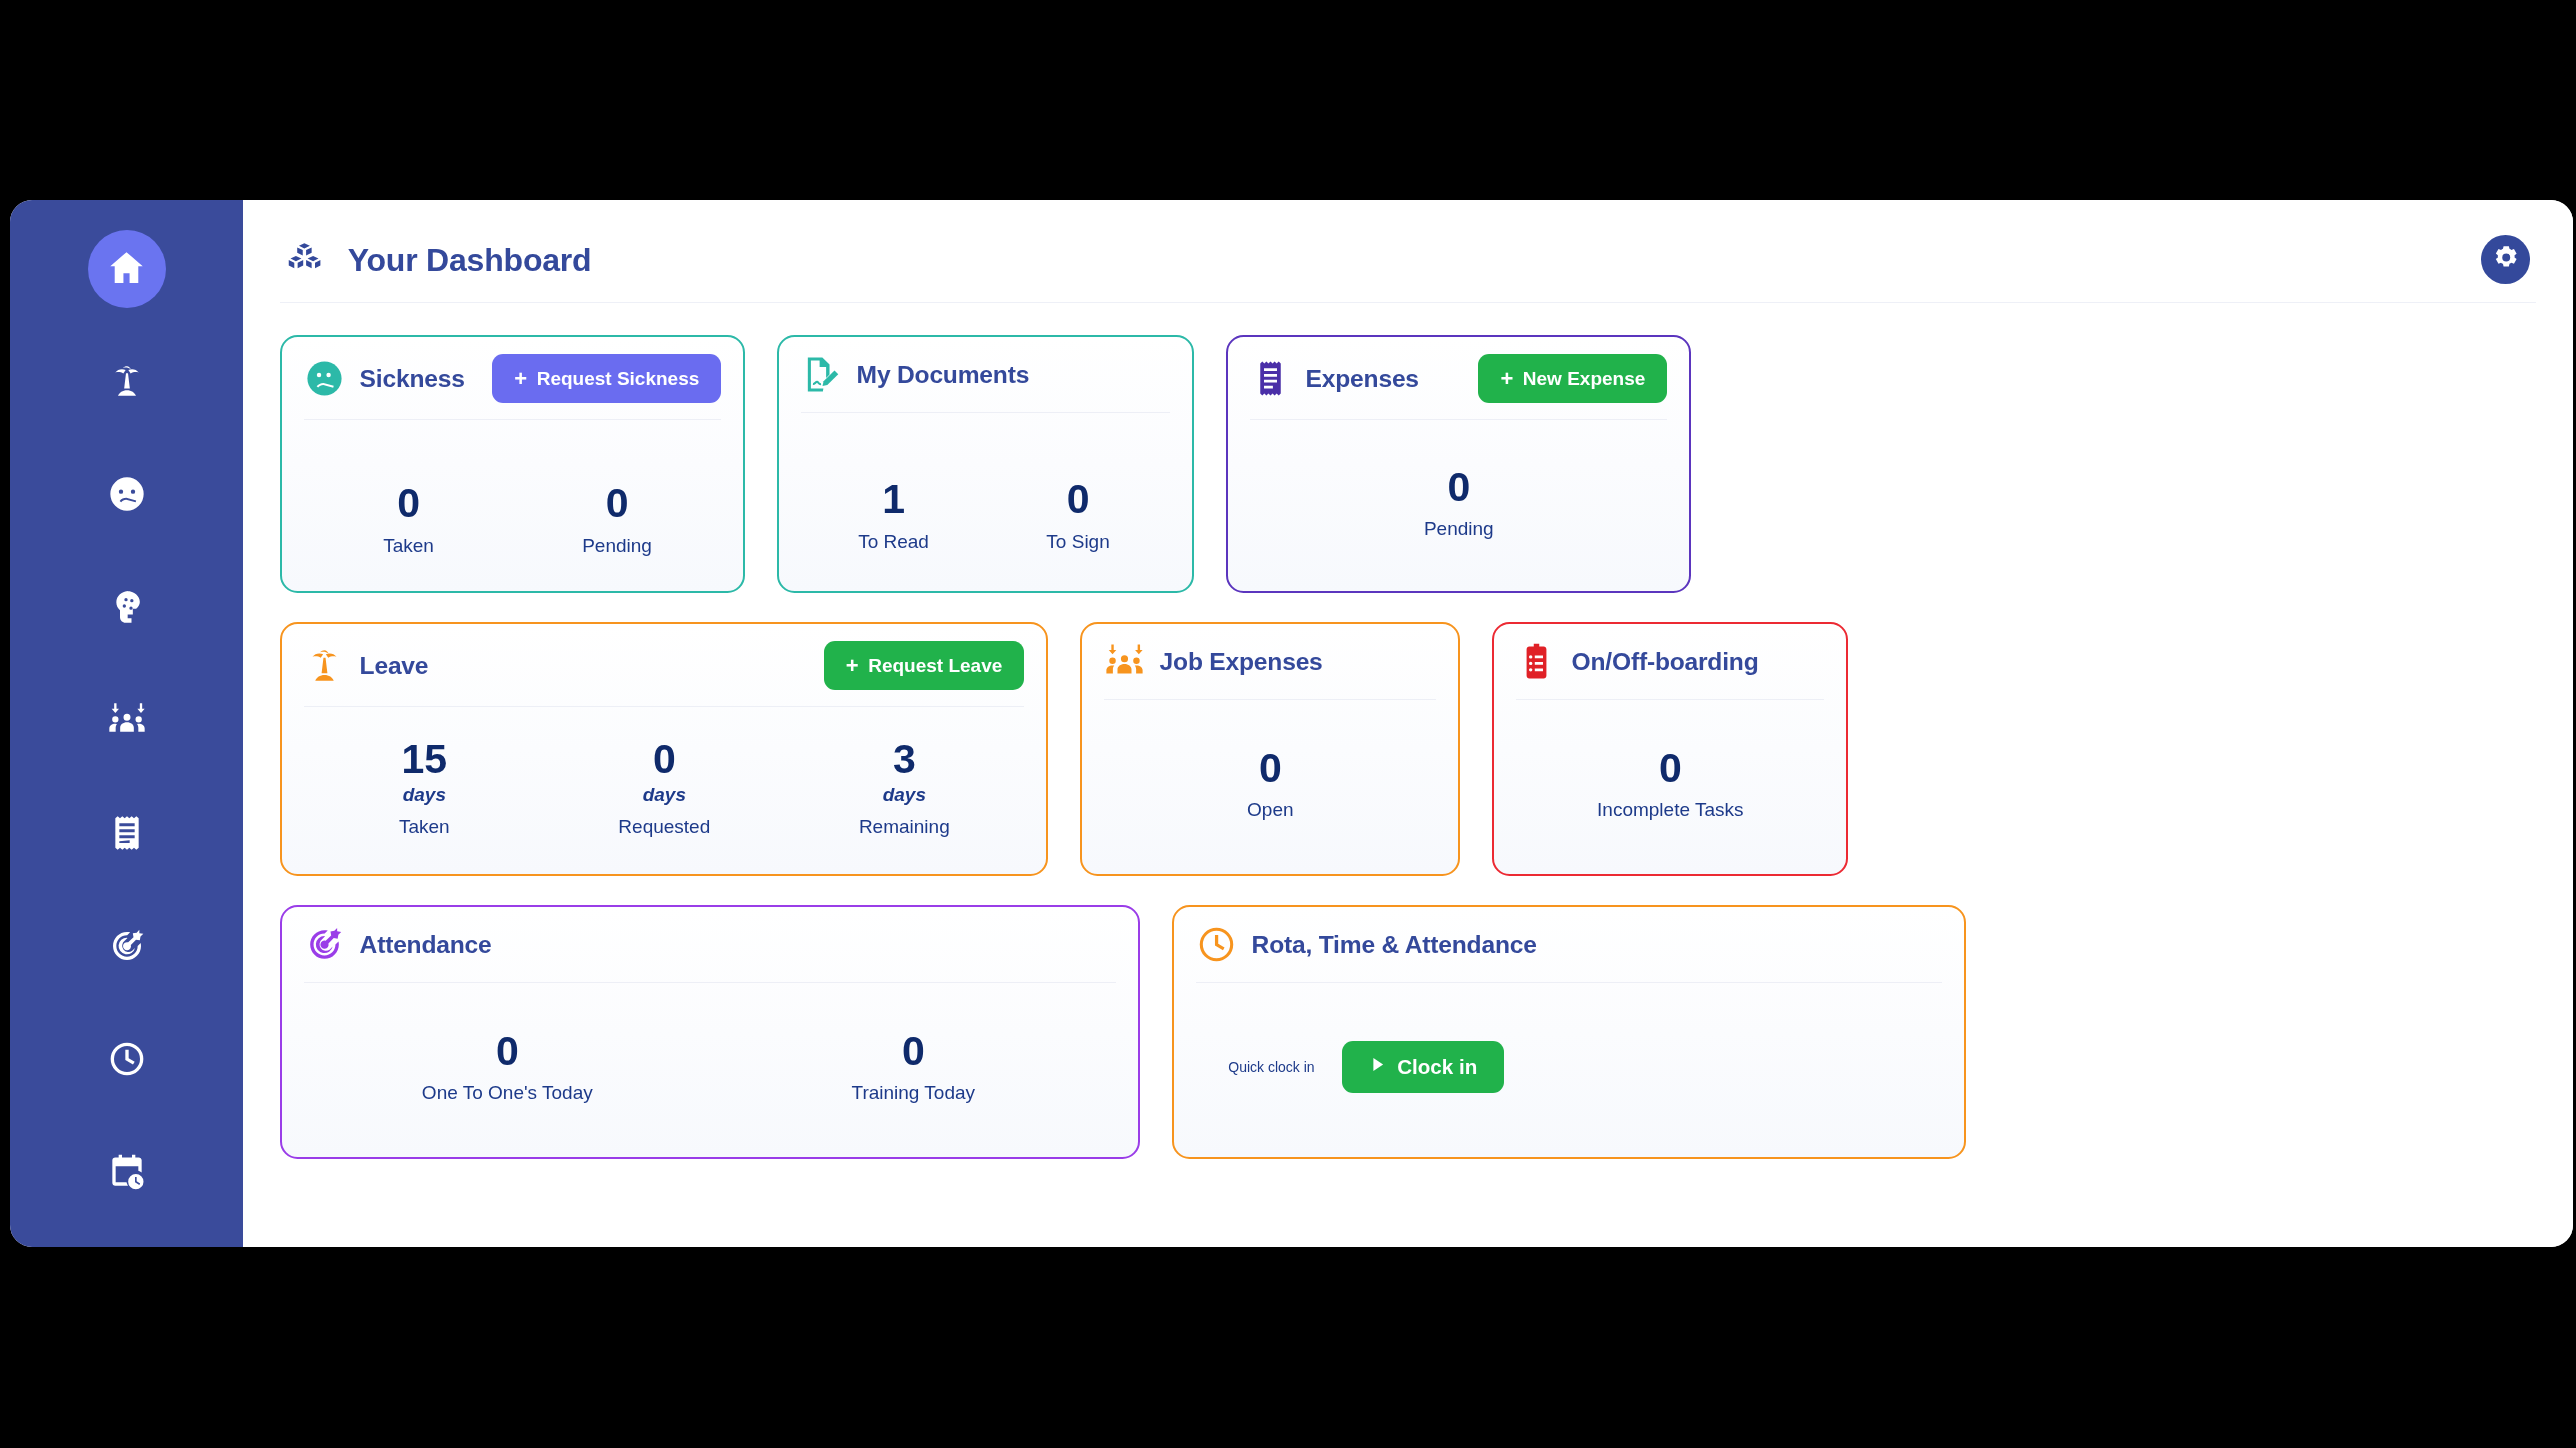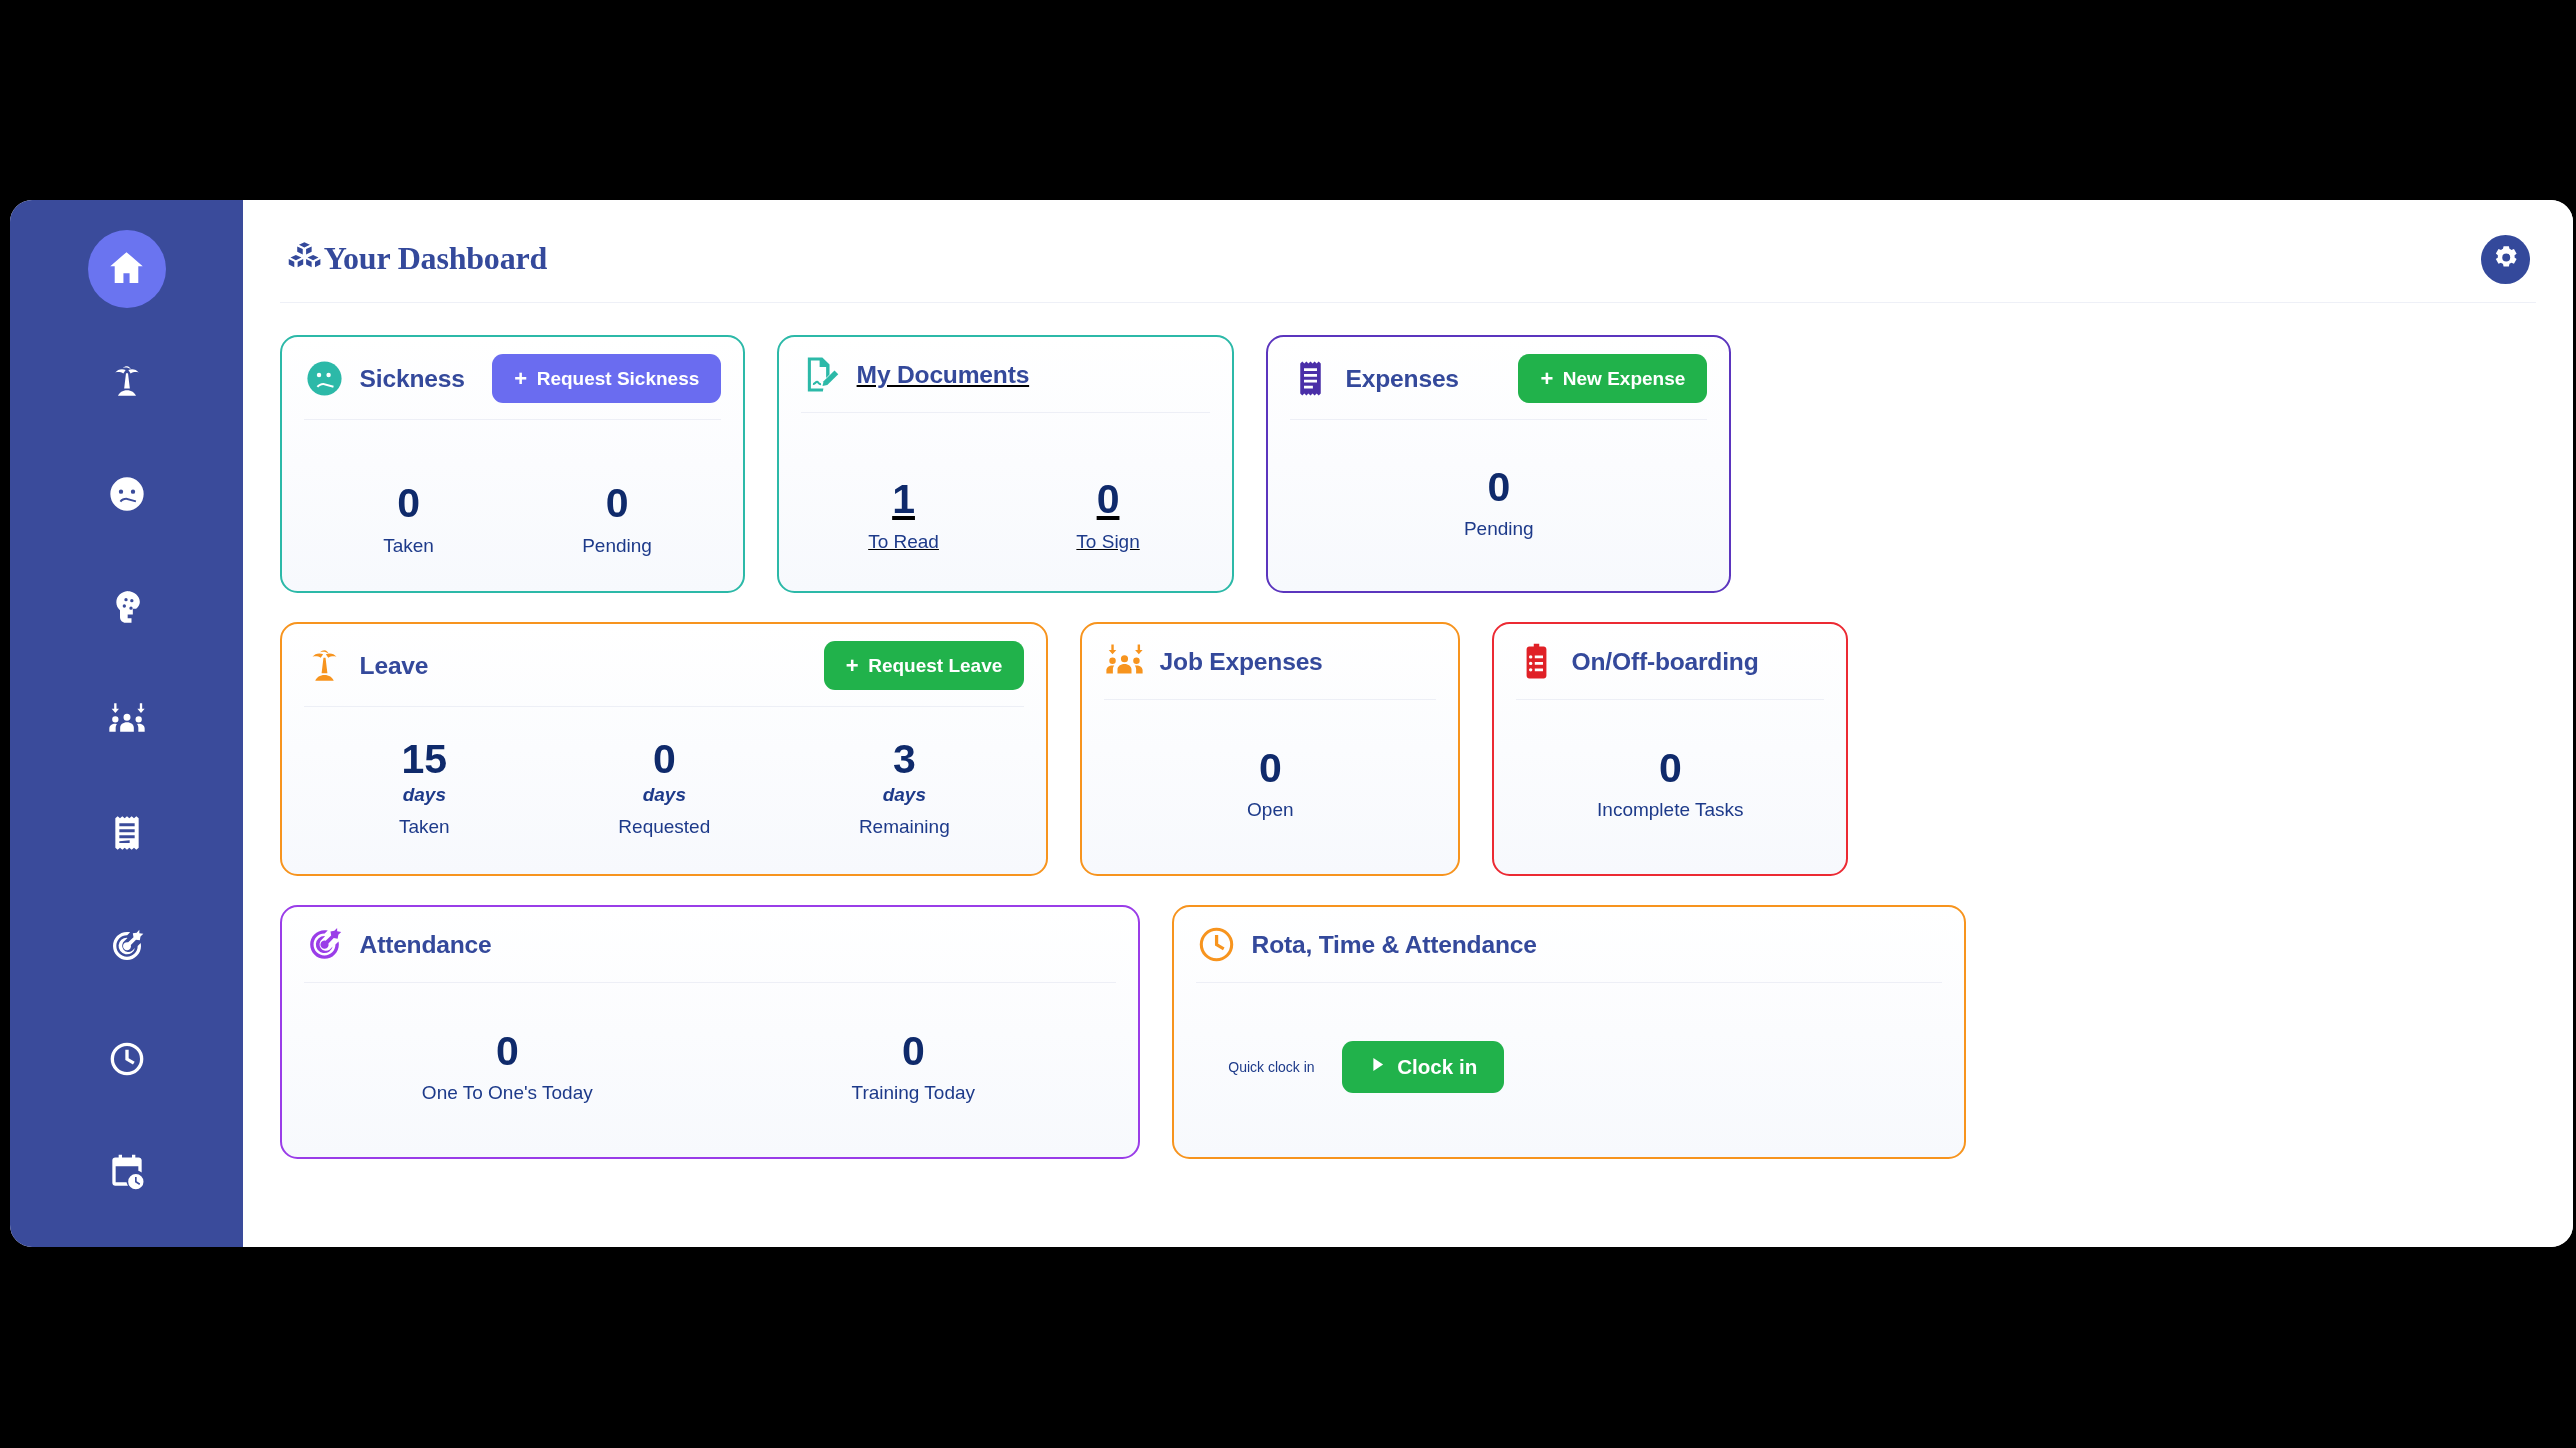--- a/index.html
+++ b/index.html
@@ -43,21 +43,21 @@
     flex: 1;
     background: #ffffff;
     padding: 0 37px;
     display: flex; flex-direction: column;
   }
   .page-head {
     display: flex; align-items: center; justify-content: space-between;
     padding: 35px 6.4px 17.5px 6.4px;
     border-bottom: 1.6px solid #EEF0F7;
   }
-  .page-title-wrap { display: flex; align-items: flex-start; gap: 2px; font-family: Liberation Serif, serif; }
+  .page-title-wrap { display: flex; align-items: flex-end; gap: 26px; }
   .page-title-wrap svg { width: 35px; height: 35px; fill: #34499B; }
   .page-title {
     font-size: 32px; font-weight: 700; color: #34499B; letter-spacing: -0.2px;
   }
   .gear-btn {
     width: 49px; height: 49px; border-radius: 50%;
     background: #34499B;
     display: flex; align-items: center; justify-content: center;
     cursor: pointer; border: none;
   }
@@ -130,21 +130,21 @@
   .clock-btn {
     background: #21B24B; border: none; border-radius: 11px;
     color: #fff; font-size: 20.6px; font-weight: 600;
     padding: 14.3px 27px; display: flex; align-items: center; gap: 11px;
     cursor: pointer; font-family: "Liberation Sans", sans-serif; justify-content: flex-end;
   }
   .clock-btn svg { width: 17.5px; height: 19px; fill: #ffffff; }
 
   
   .w-sickness { width: 465px; }
-  .w-docs     { width: 457px; text-decoration: underline; }
+  .w-docs     { width: 417px; }
   .w-expenses { width: 465px; }
   .w-leave    { width: 768px; }
   .w-jobs     { width: 380px; }
   .w-onoff    { width: 356px; }
   .w-perf     { width: 860px; }
   .w-rota     { width: 794px; }
   .h-r1 { height: 258px; }
   .h-r2 { height: 254px; }
   .h-r3 { height: 254px; }
 </style>

